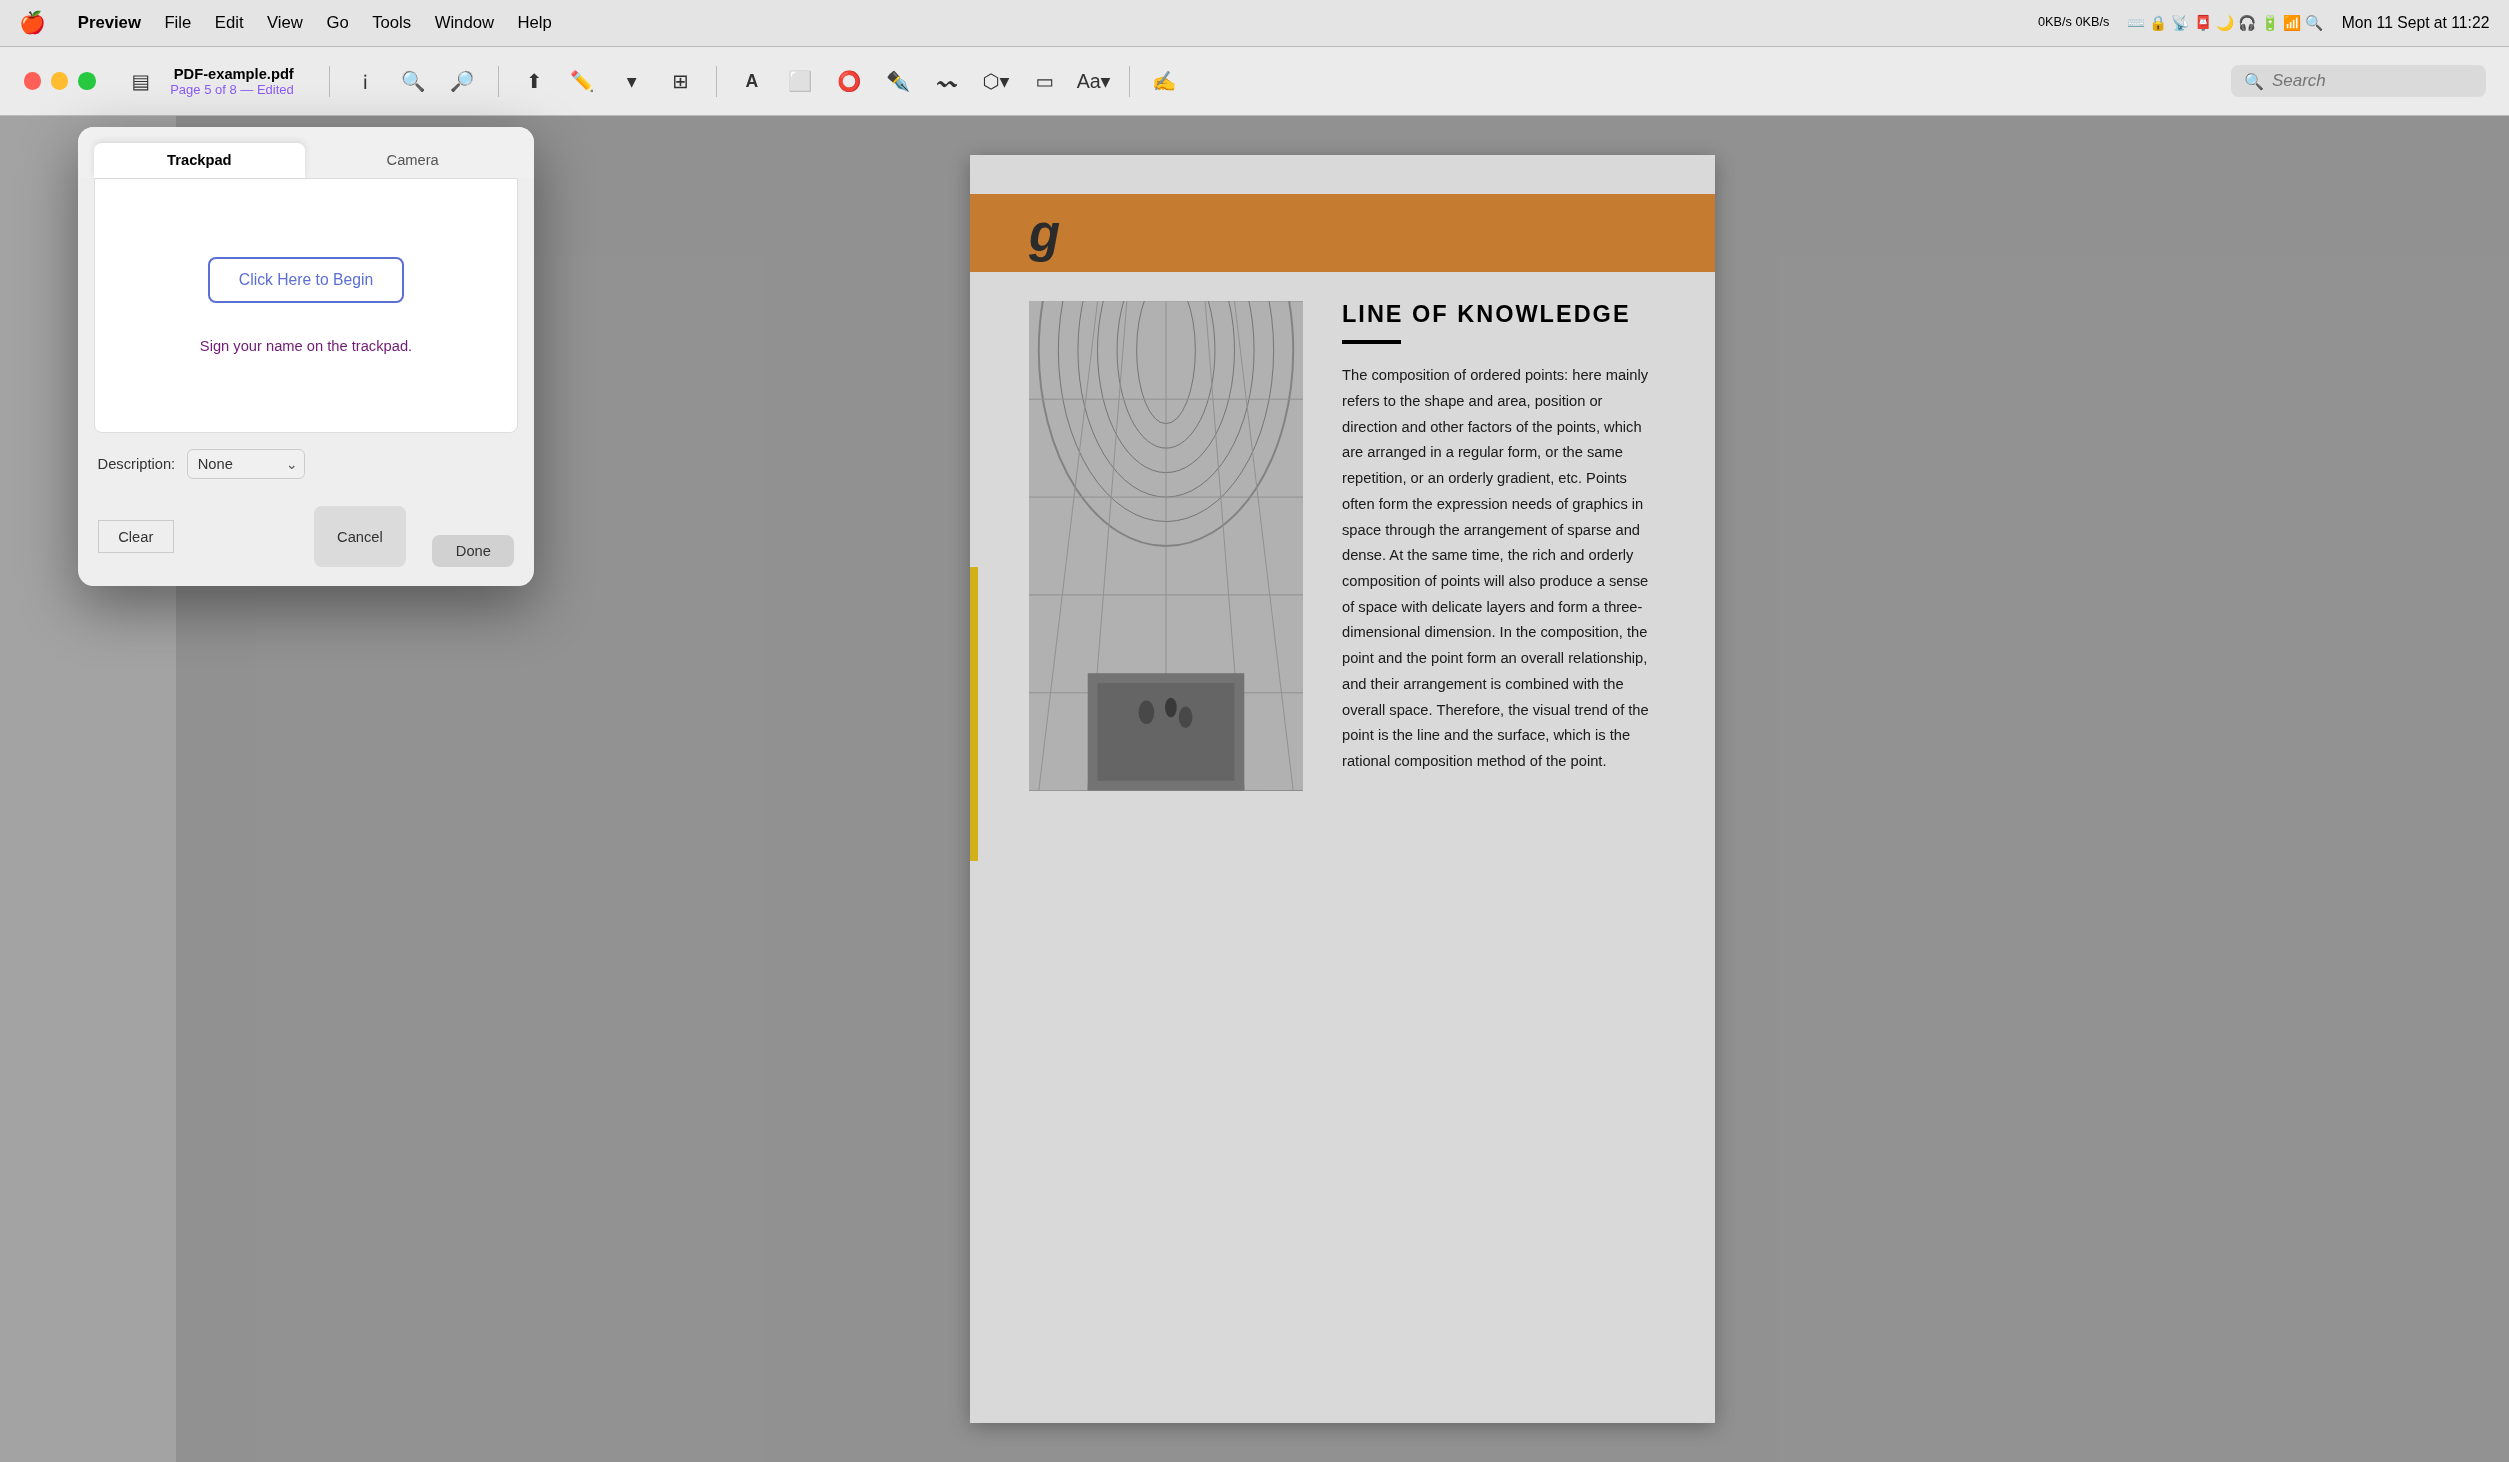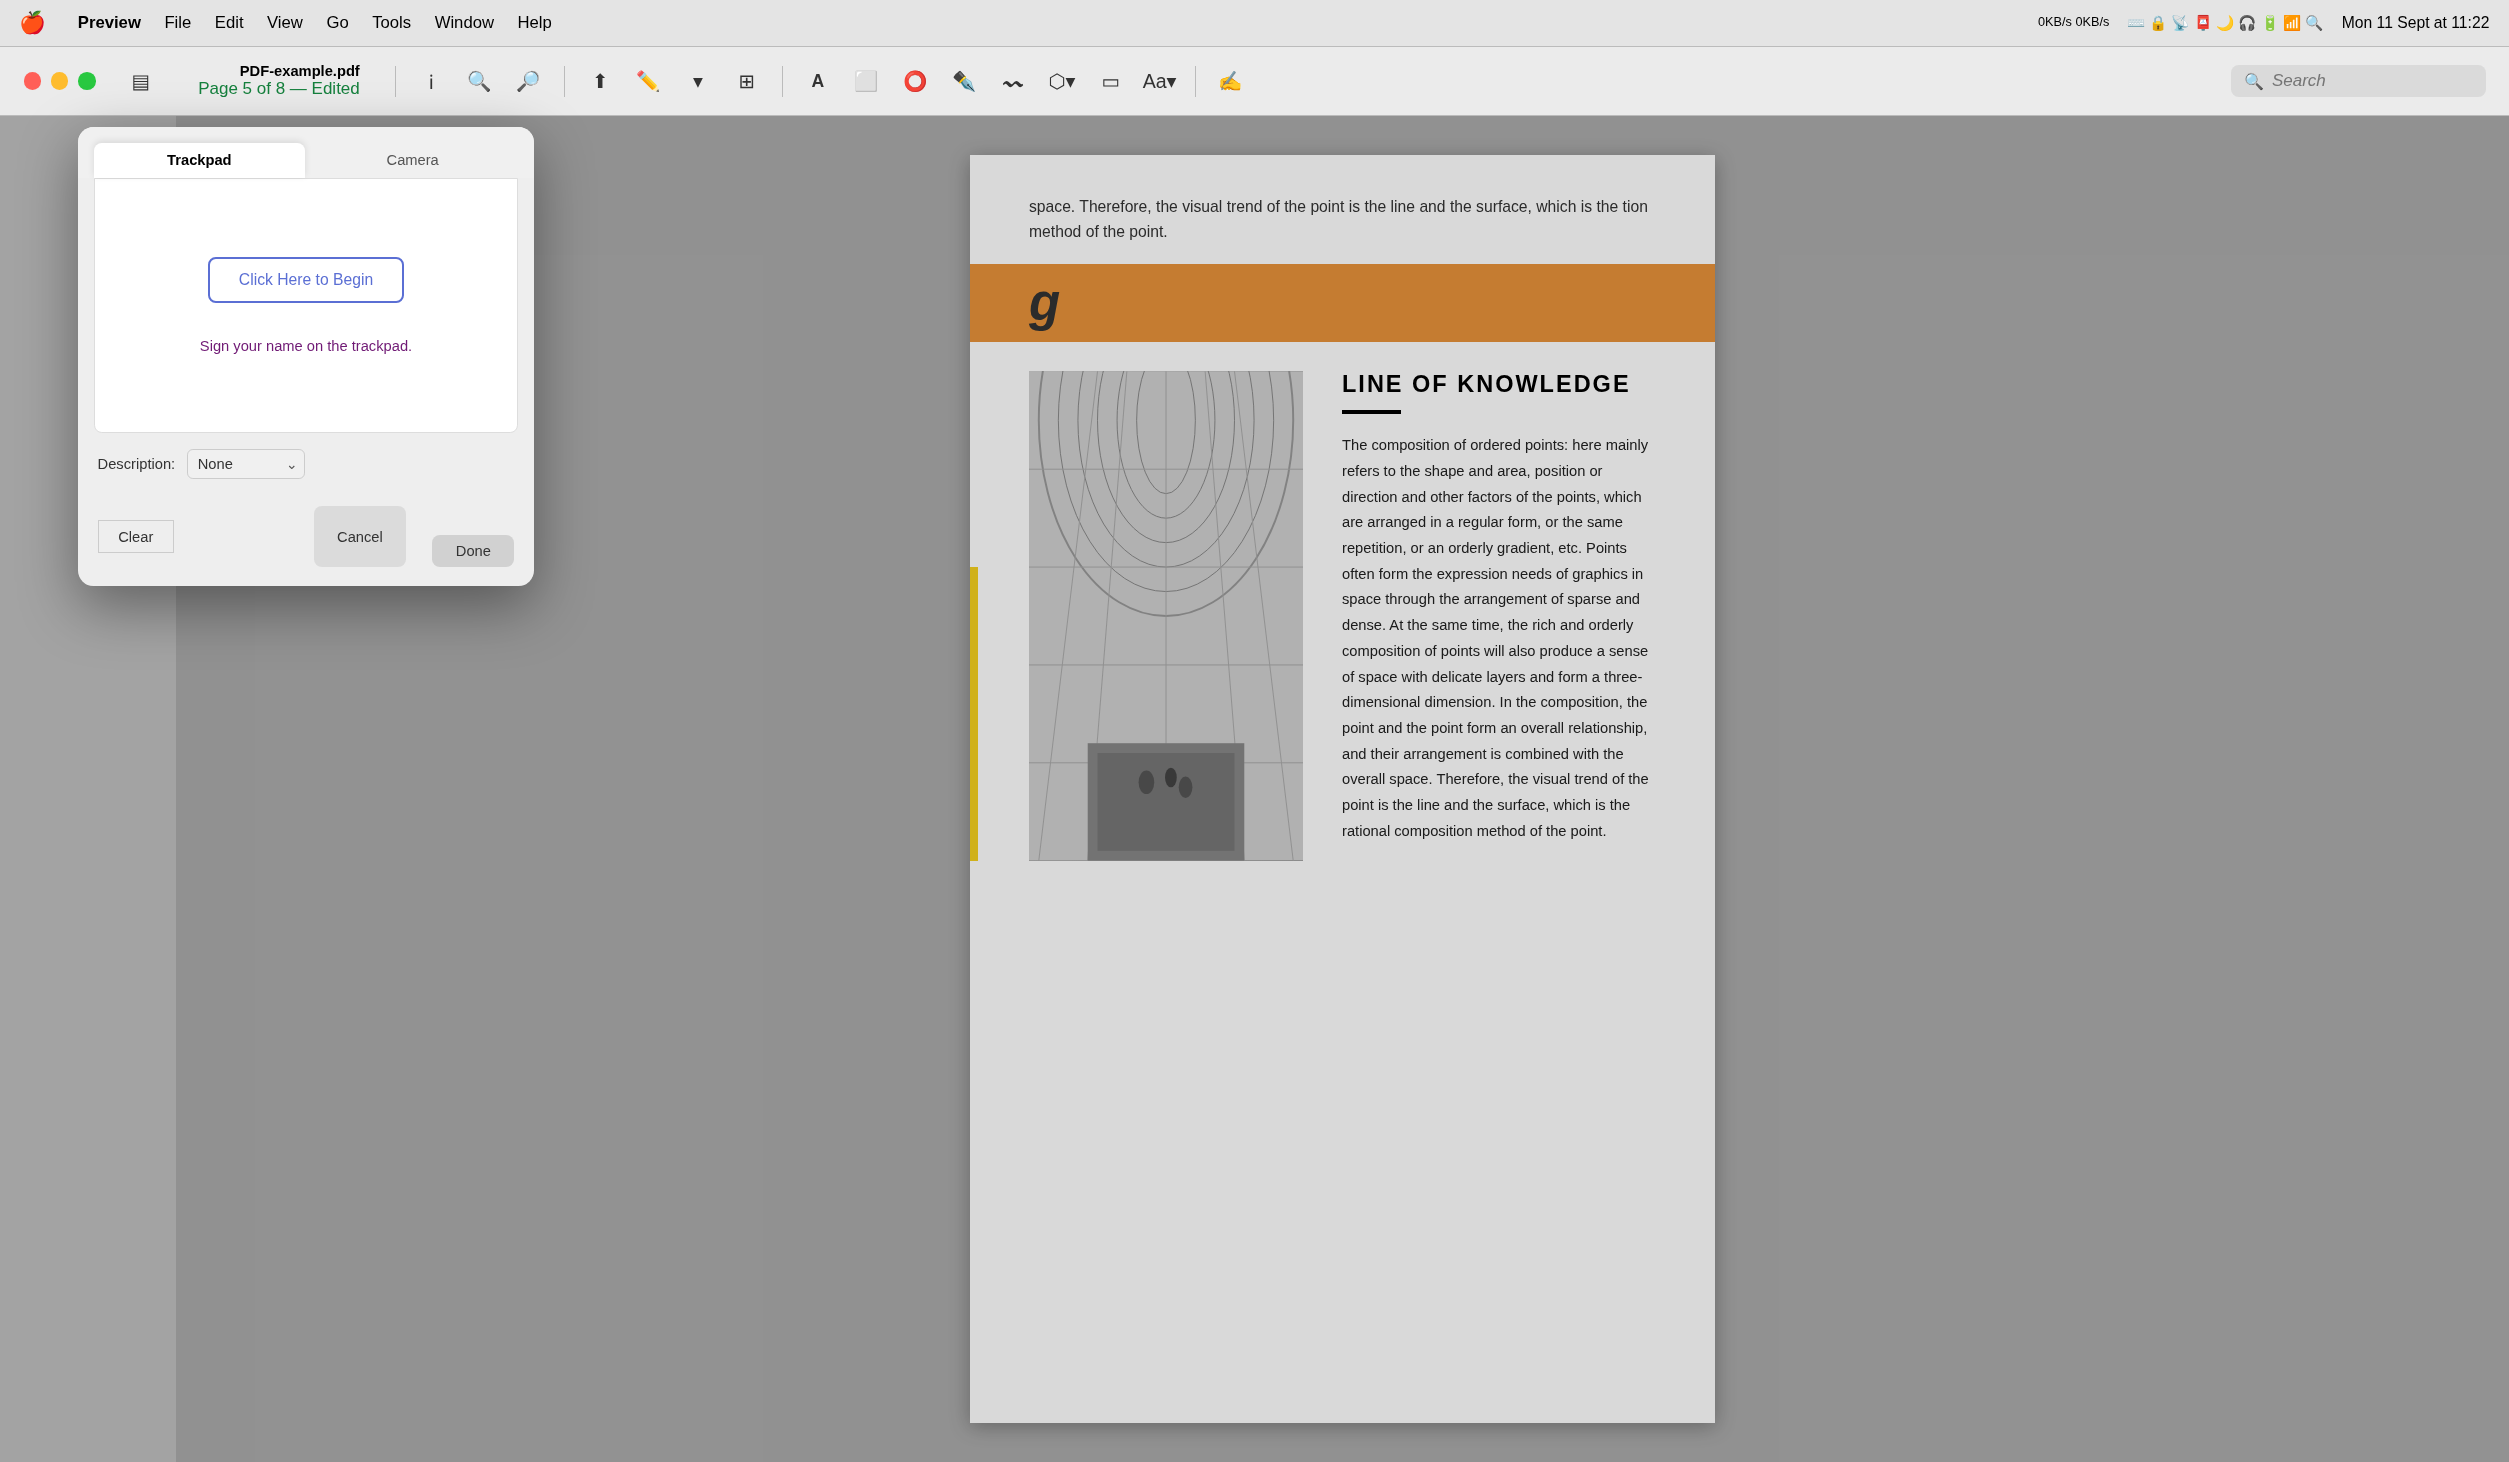--- a/index.html
+++ b/index.html
@@ -114,21 +114,21 @@
     .tl-green { background: #28c840; }
 
     
     .window-title-area {
       display: flex;
       flex-direction: column;
       align-items: flex-end;
       margin-right: 19.6px;
     }
     .window-title { font-size: 14.7px; font-weight: 600; }
-    .window-subtitle { font-size: 17px; color: #15803d; margin-left: 28px; }
+    .window-subtitle { font-size: 13px; color: #8b5cf6; }
 
     
     .pdf-page {
       width: 745px;
       background: #fff;
       box-shadow: 0 3.9px 19.6px rgba(0,0,0,0.3);
       padding: 39px 59px;
       position: relative;
       min-height: 882px;
     }
@@ -439,22 +439,20 @@
 <div style="position:absolute; top:116px; left:0; right:0; bottom:0; background:#ababab; display:flex;">
 
   <div style="width:176px; background:#c0c0c0; height:100%;"></div>
 
   <div style="flex:1; display:flex; justify-content:center; padding:39px 59px; overflow:hidden; position:relative;">
 
     <div class="pdf-page">
 
       <div class="yellow-bar"></div>
 
-      <div class="pdf-text-top">space. Therefore, the visual trend of the point is the line and the surface, which is the
-tion method of the point.</div>
 
       <div class="orange-banner">
         <span class="orange-banner-text">g</span>
       </div>
 
       <div class="pdf-content">
 
         <div class="pdf-image-col">
           <div class="pdf-image-placeholder">
             <svg viewBox="0 0 280 500" class="arch-svg" xmlns="http://www.w3.org/2000/svg">

